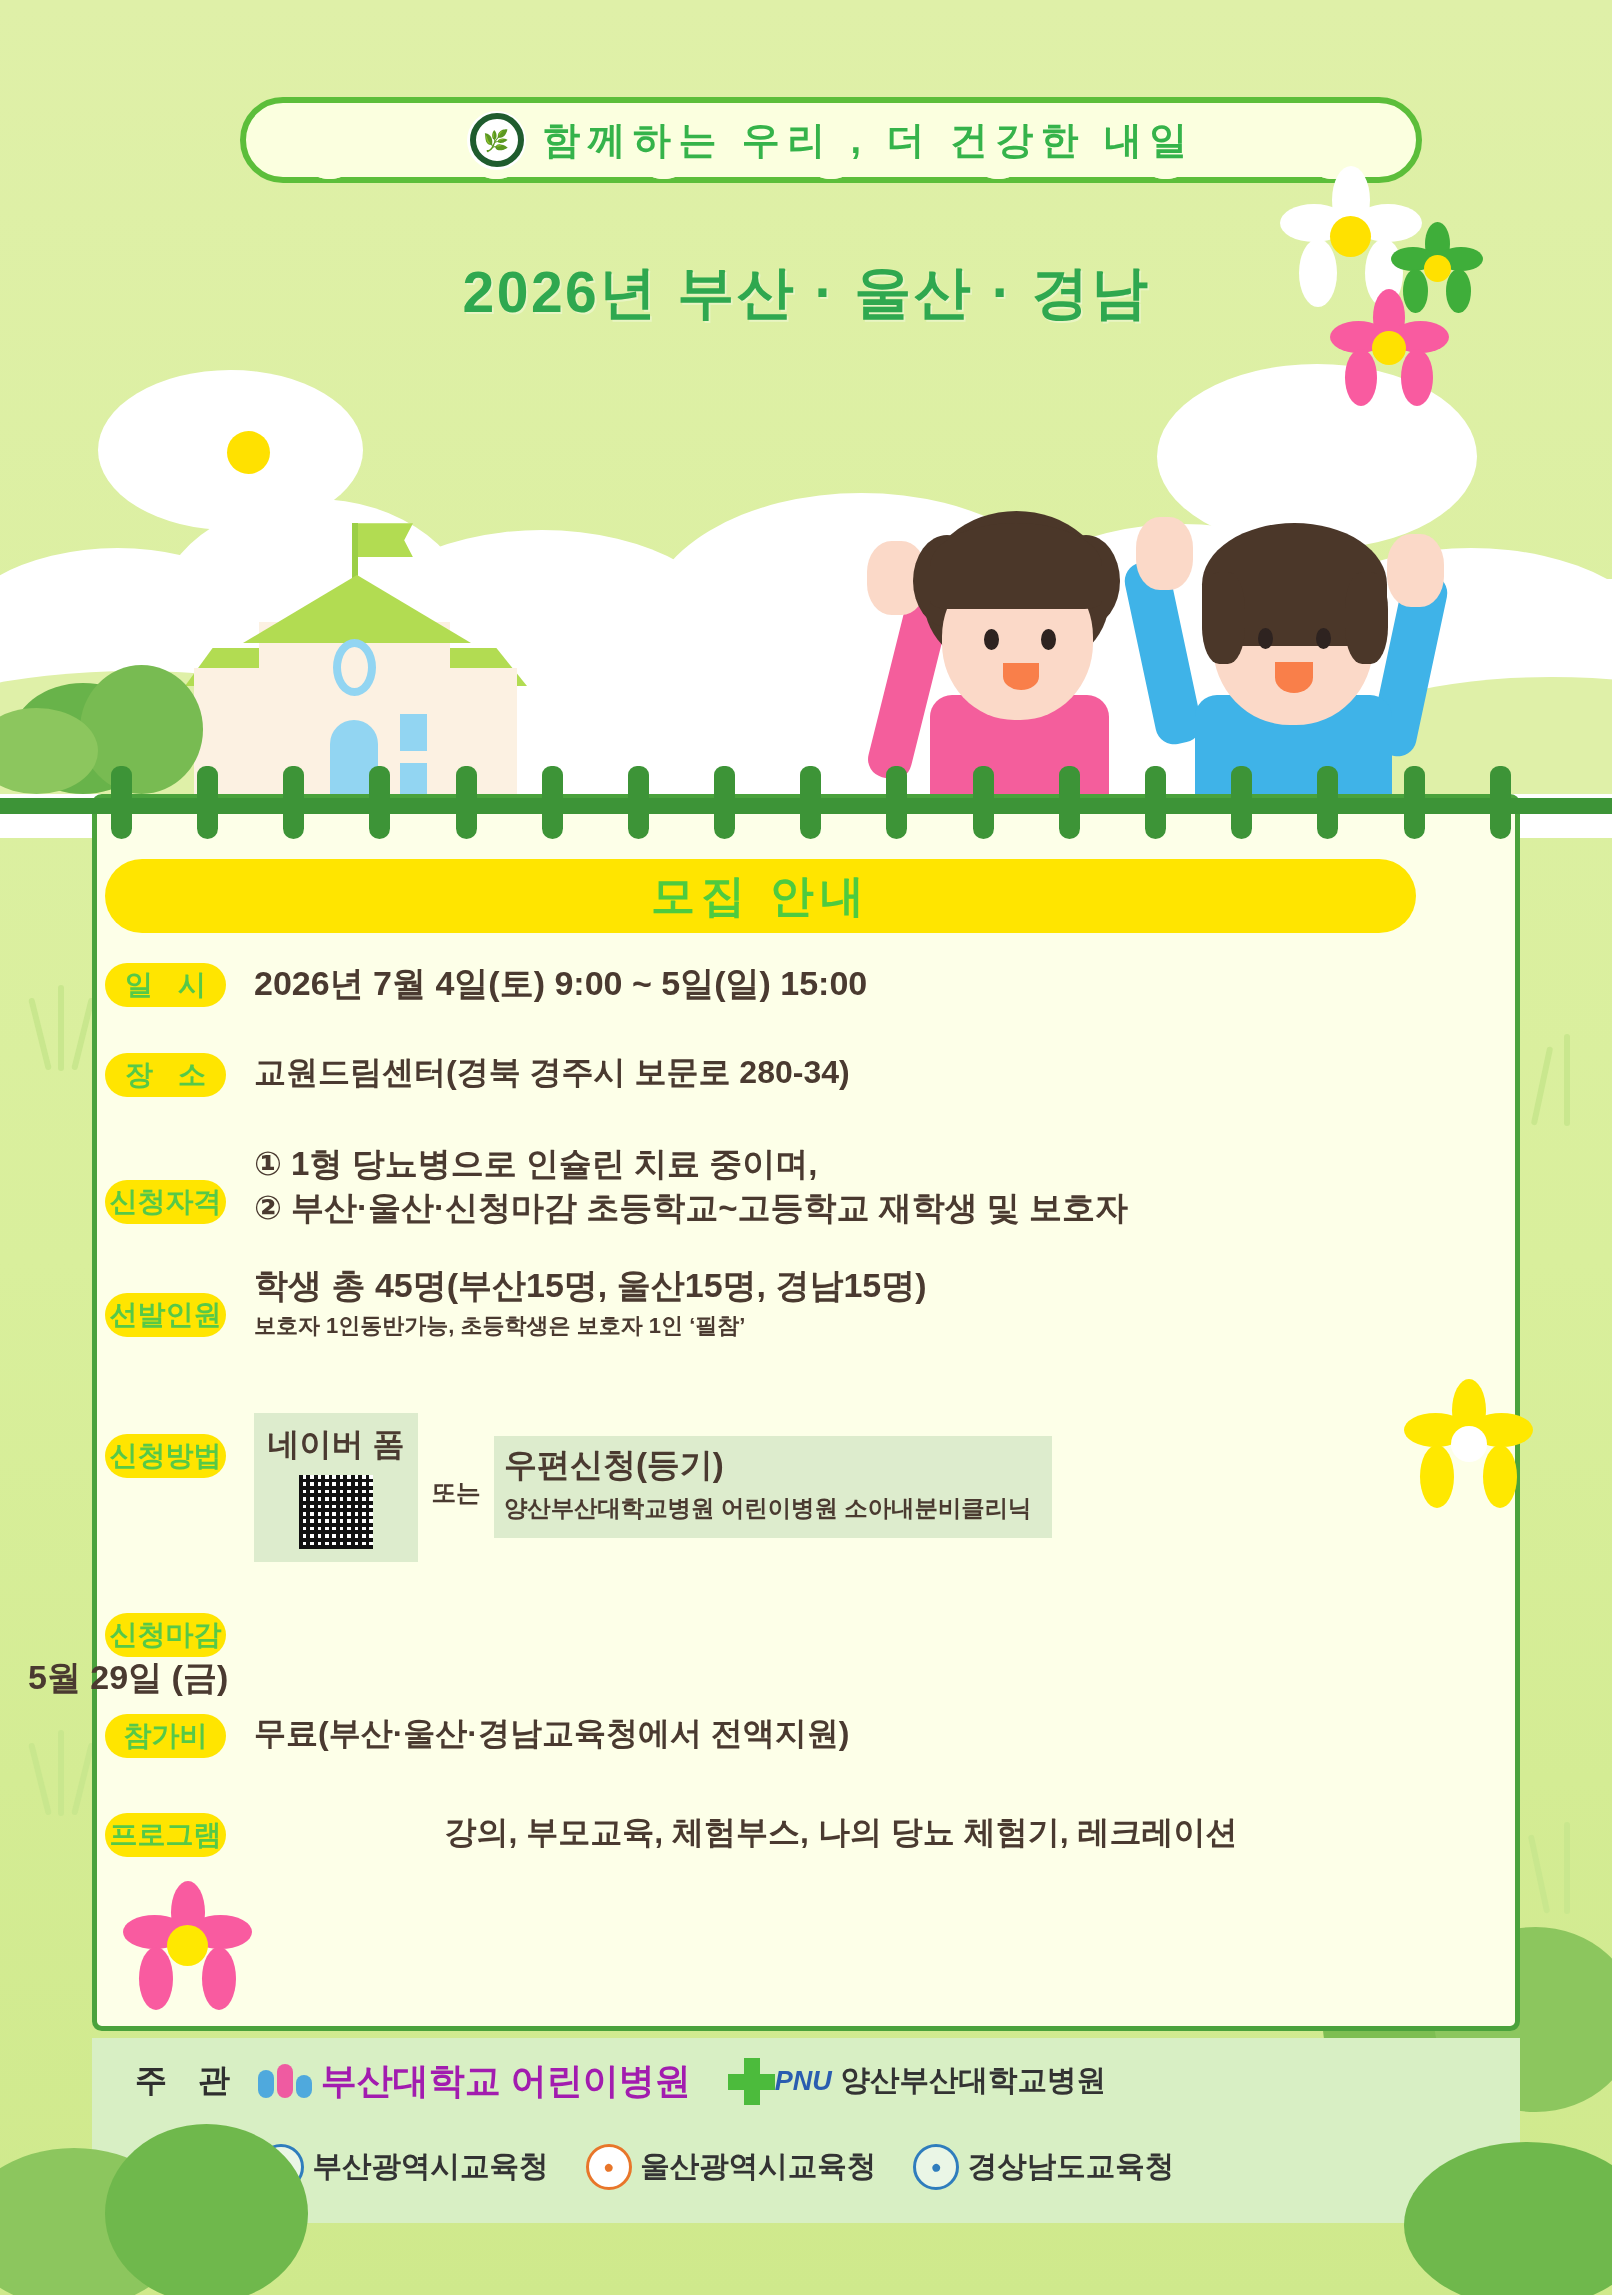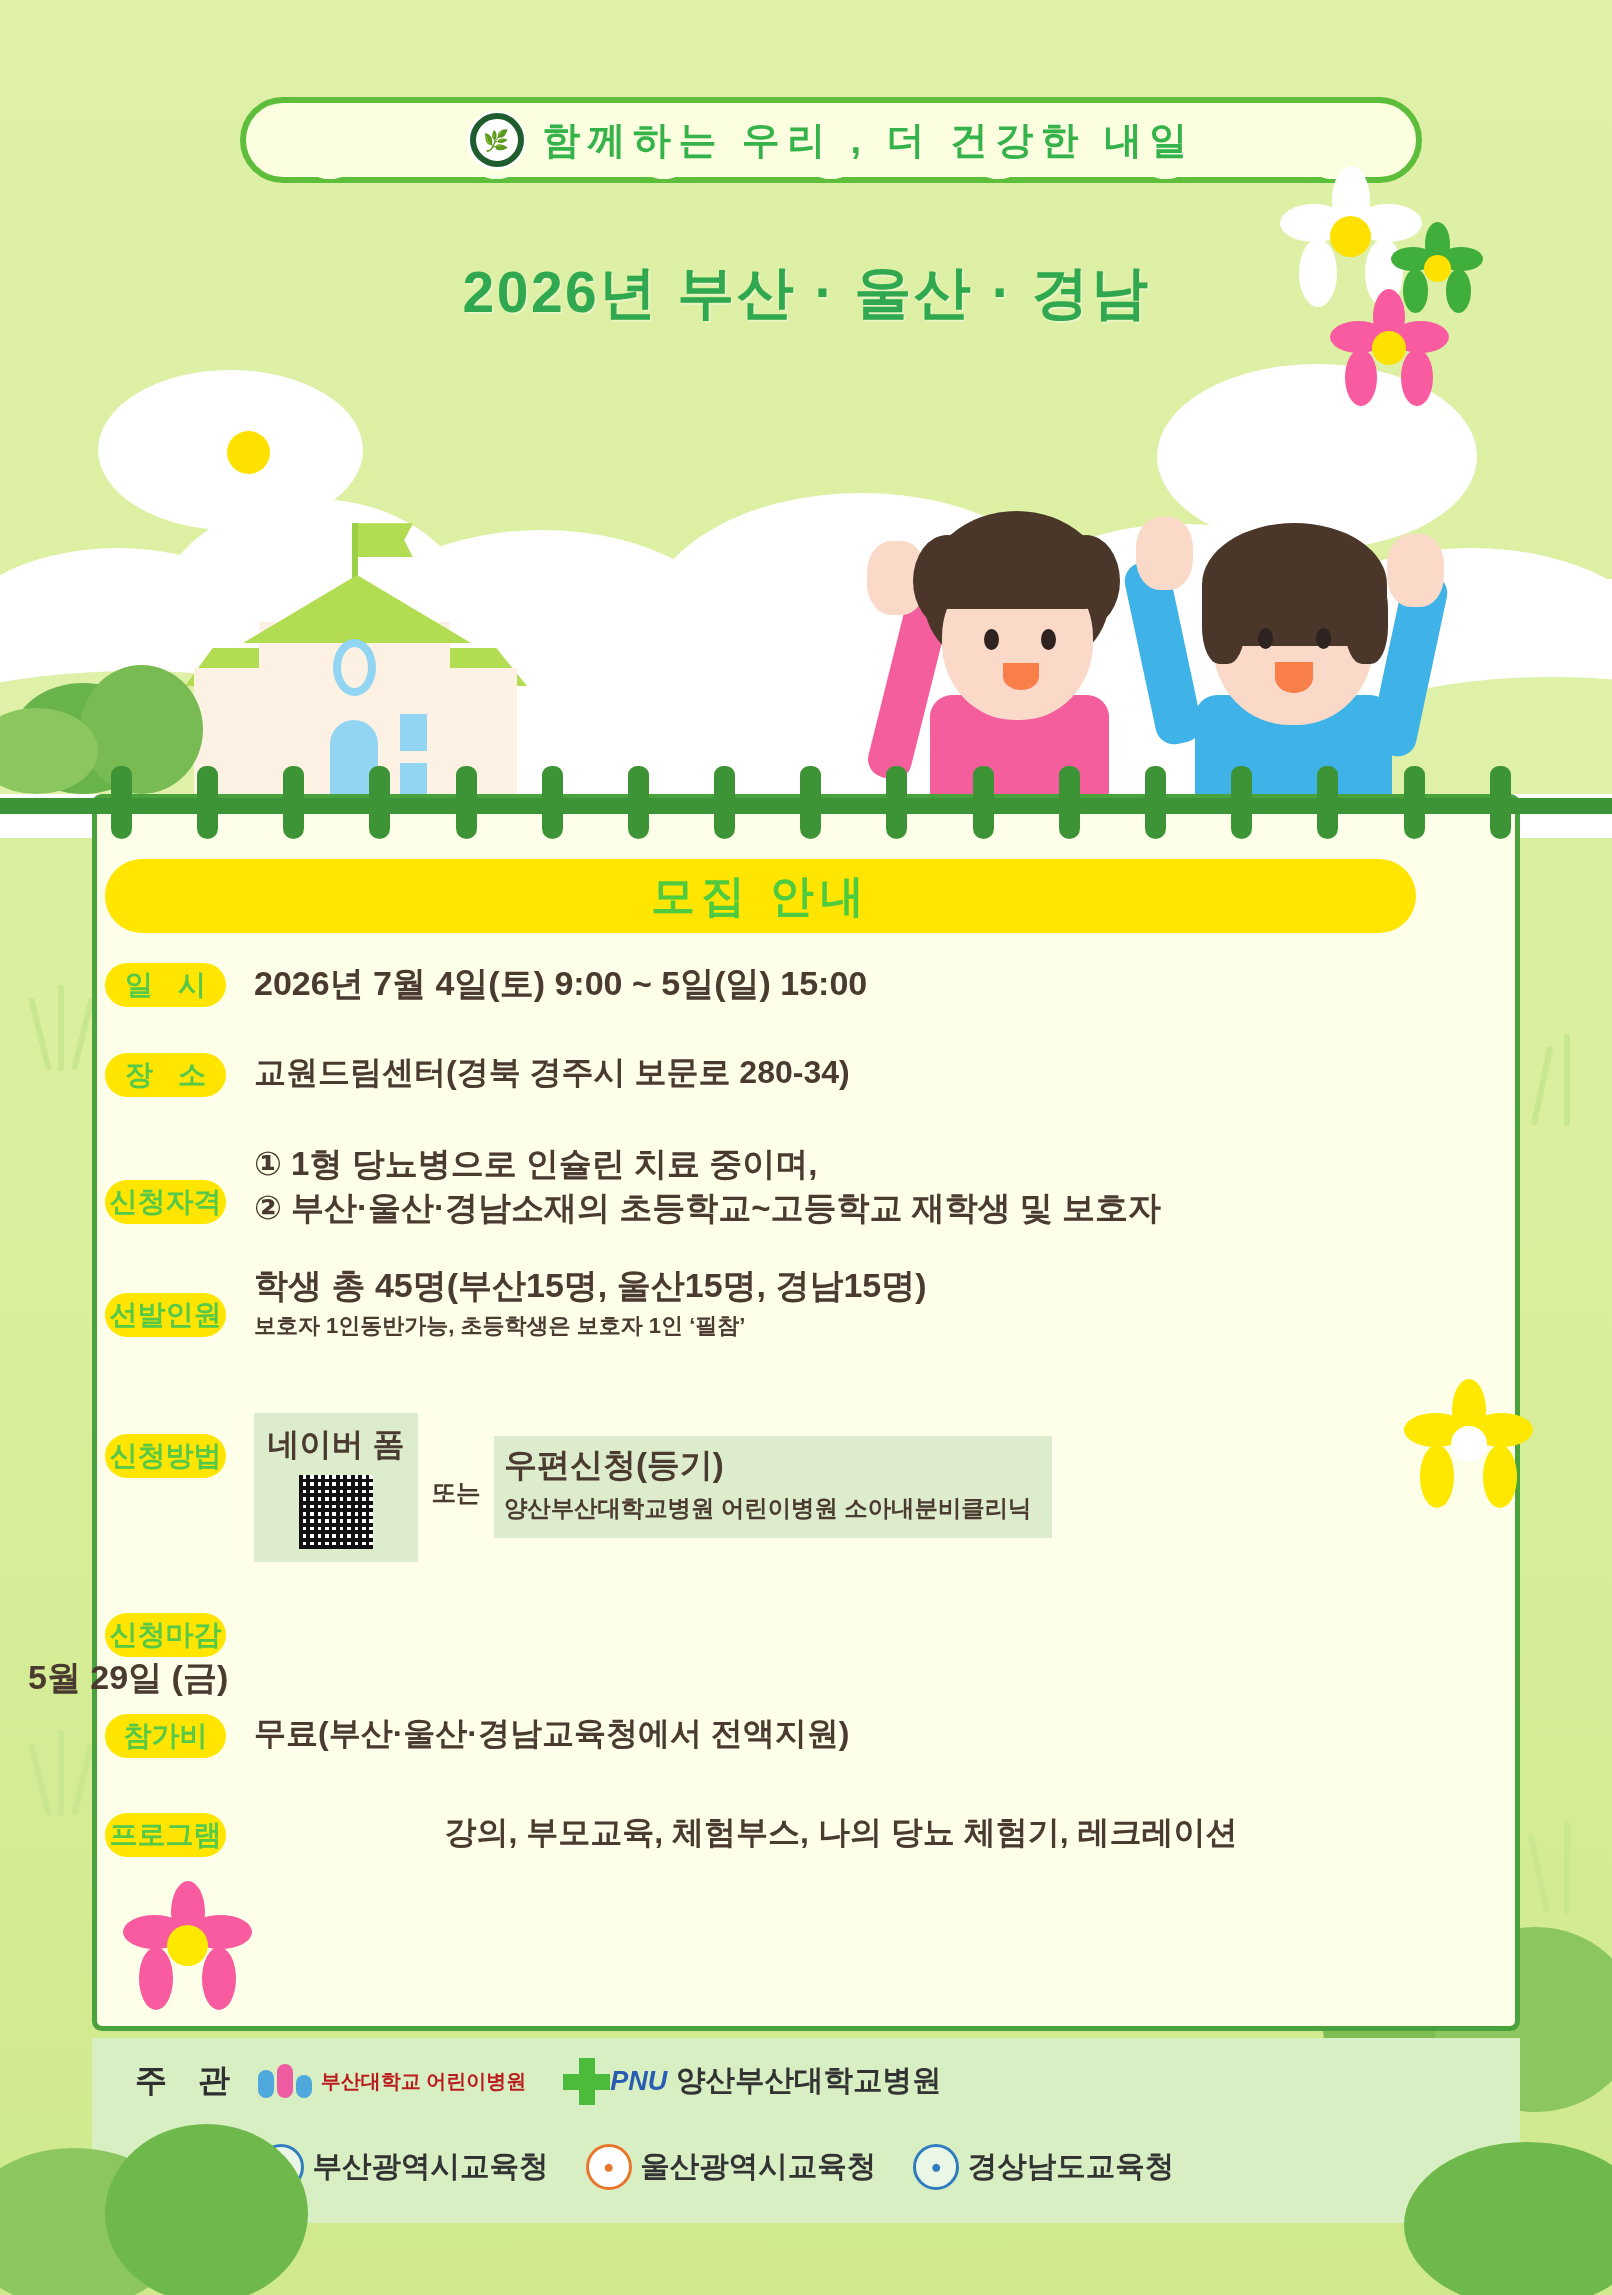--- a/index.html
+++ b/index.html
@@ -345,21 +345,21 @@
     <div class="pill sp">장 소</div>
     <div class="rowbody">
       <div class="main sm">교원드림센터(경북 경주시 보문로 280-34)</div>
     </div>
   </div>
 
   <div class="row" style="top:1142px;">
     <div class="pill wide" style="margin-top:38px;">신청자격</div>
     <div class="rowbody">
       <div class="line">① 1형 당뇨병으로 인슐린 치료 중이며,</div>
-      <div class="line">② 부산·울산·경남소재의 초등학교~고등학교 재학생 및 보호자</div>
+      <div class="line">② 부산·울산·신청마감 초등학교~고등학교 재학생 및 보호자</div>
     </div>
   </div>
 
   <div class="row" style="top:1265px;">
     <div class="pill wide" style="margin-top:28px;">선발인원</div>
     <div class="rowbody">
       <div class="main">학생 총 45명(부산15명, 울산15명, 경남15명)</div>
       <div class="sub">보호자 1인동반가능, 초등학생은 보호자 1인 ‘필참’</div>
     </div>
   </div>
@@ -405,21 +405,21 @@
 
   <div id="footer">
     <div class="frow">
       <div class="flabel">주 관</div>
       <div class="org">
         <div class="logo-dots">
           <i style="background:#4fa9dd;"></i>
             <i style="background:#ef5ba1;height:34px;"></i>
             <i style="background:#4fa9dd;height:23.4px;"></i>
         </div>
-        <div class="oname" style="color:#b91c1c;font-size:20px;text-align:center;">부산대학교 어린이병원</div>
+        <div class="oname" style="color:#a21caf;font-size:36px;text-align:center;">부산대학교 어린이병원</div>
       </div>
       <div class="org">
         <div class="pnu-cross">
           <i style="left:16px;top:0;width:16px;height:47px;"></i>
           <i style="left:0;top:16px;width:47px;height:16px;"></i>
         </div>
         <div class="pnu-txt">PNU</div>
         <div class="oname">양산부산대학교병원</div>
       </div>
     </div>

